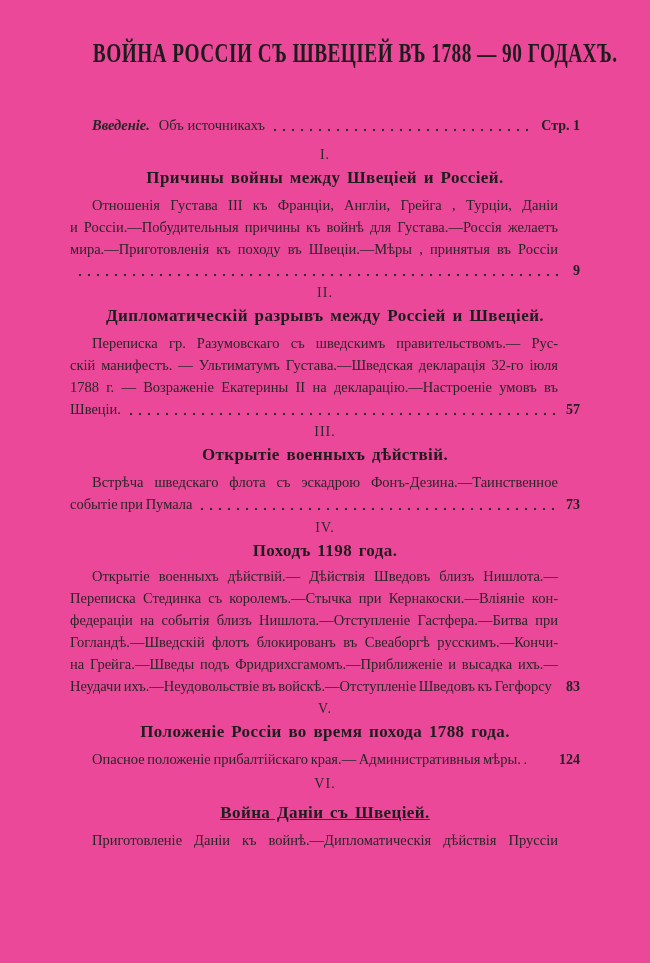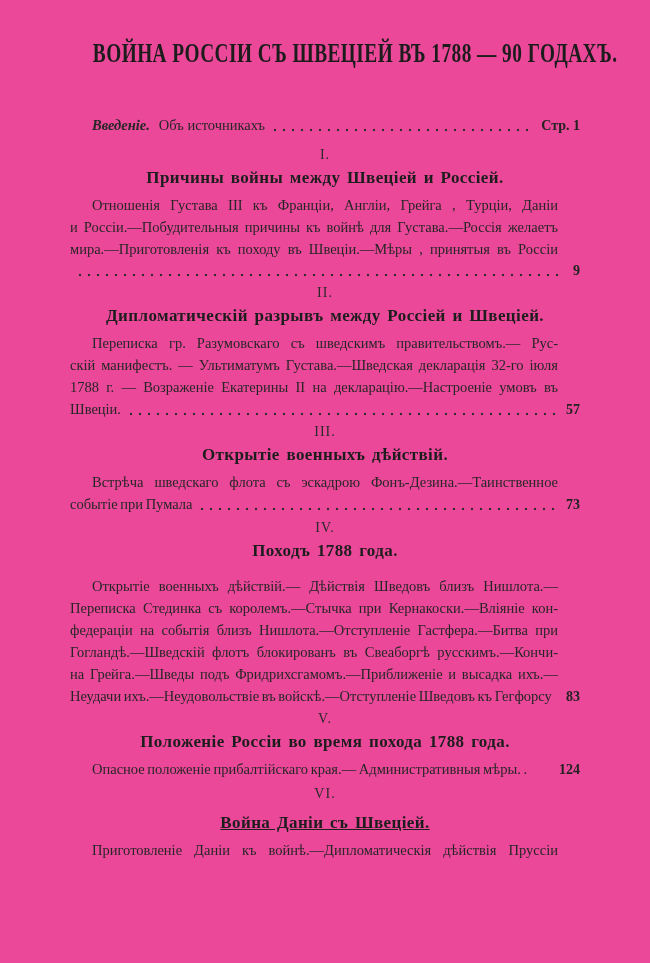--- a/index.html
+++ b/index.html
@@ -103,21 +103,21 @@
     font-weight: bold;
     font-size: 14px;
     white-space: nowrap;
     color: #222222;
   }
   
   #s1 { margin-top: 9px; }
   #s2 { margin-top: 2px; }
   #s3 { margin-top: 2px; }
   #s4 { margin-top: 3px; }
-  #s4 .body { margin-top: 12px; }
+  #s4 .body { margin-top: 2px; }
   #s5 { margin-top: 0; }
   #s6 { margin-top: 4px; }
   #s6 .heading { margin-top: 8px; text-decoration: underline; }
 </style>
 </head>
 <body>
 
 <div class="page">
   <div class="content">
 
@@ -169,21 +169,21 @@
         <div class="last-row">
           <span class="last-text">событіе при Пумала</span>
           <span class="leader"></span>
           <span class="pagenum">73</span>
         </div>
       </div>
     </div>
 
     <div class="section" id="s4">
       <div class="numeral">IV.</div>
-      <div class="heading">Походъ 1788 года.</div>
+      <div class="heading">Походъ 1198 года.</div>
       <div class="body">
         <div class="bline indent">Открытіе военныхъ дѣйствій.— Дѣйствія Шведовъ близъ Нишлота.—</div>
         <div class="bline">Переписка Стединка съ королемъ.—Стычка при Кернакоски.—Вліяніе кон-</div>
         <div class="bline">федераціи на событія близъ Нишлота.—Отступленіе Гастфера.—Битва при</div>
         <div class="bline">Гогландѣ.—Шведскій флотъ блокированъ въ Свеаборгѣ русскимъ.—Кончи-</div>
         <div class="bline">на Грейга.—Шведы подъ Фридрихсгамомъ.—Приближеніе и высадка ихъ.—</div>
         <div class="last-row">
           <span class="last-text">Неудачи ихъ.—Неудовольствіе въ войскѣ.—Отступленіе Шведовъ къ Гегфорсу</span>
           <span class="filler"></span>
           <span class="pagenum">83</span>

